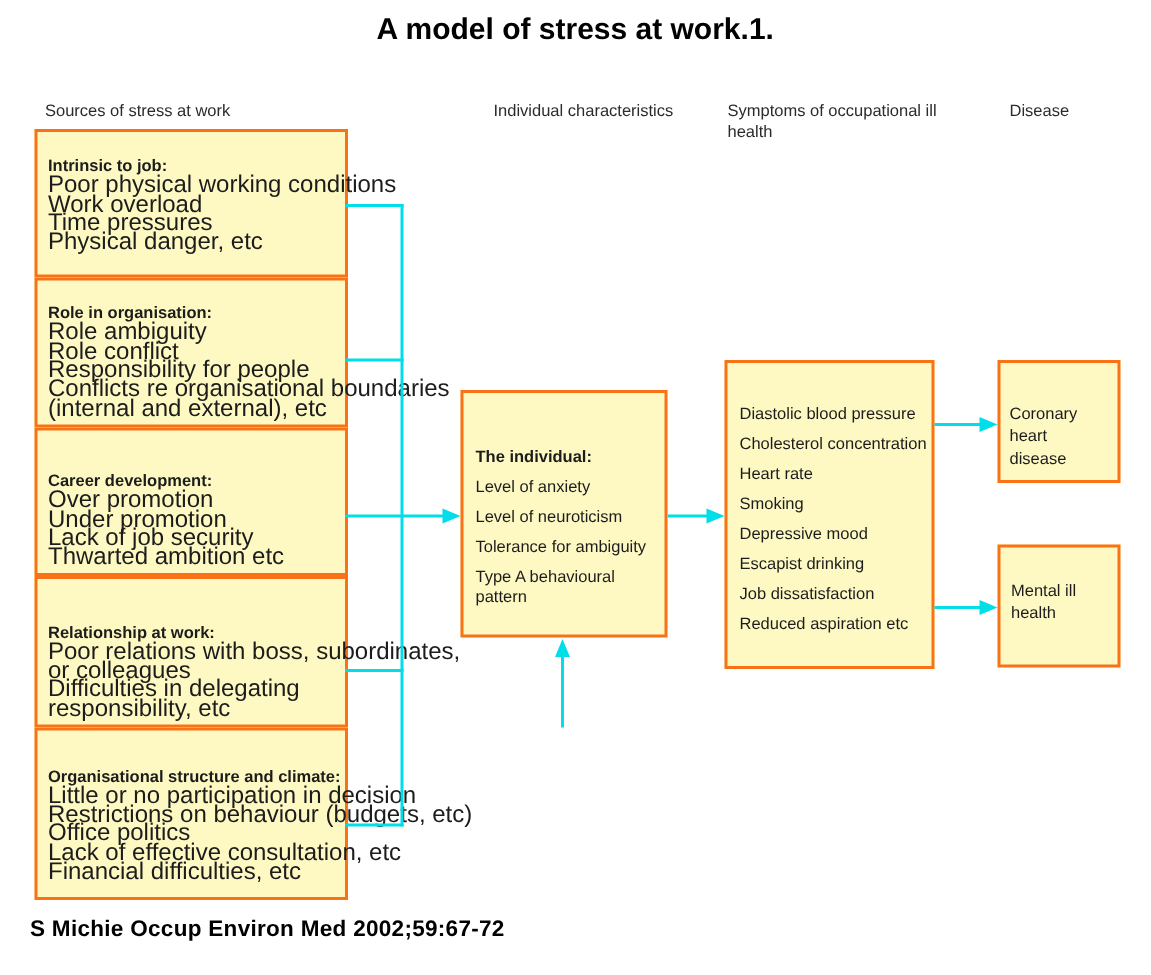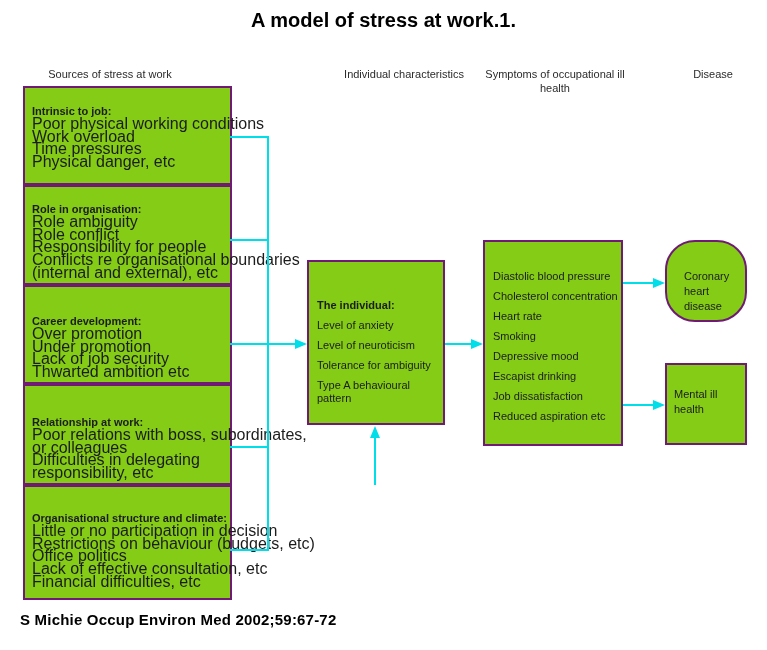--- a/index.html
+++ b/index.html
@@ -5,25 +5,25 @@
   html,body{margin:0;padding:0;background:#fff;}
   #canvas{
     position:relative;width:755px;height:650px;background:#ffffff;
     font-family:"Liberation Sans",sans-serif;overflow:hidden;
   }
   .title{
     position:absolute;top:9px;left:0;width:767px;text-align:center;
     font-size:20px;font-weight:bold;color:#000;
   }
   .col-header{
-    position:absolute;font-size:11px;color:#2b2b2b;line-height:14px;text-align:center;
+    position:absolute;font-size:11px;color:#2b2b2b;line-height:14px;
   }
   .box{
     position:absolute;box-sizing:border-box;
-    background:#84cc16;border:2px solid #701a75;
+    background:#fef9c3;border:2px solid #f97316;
   }
   .src-box{padding-left:7px;padding-right:4px;}
   .src-line{line-height:12.8px;white-space:nowrap;font-size:16px;color:#1c1c1c;}
   .src-title{font-weight:bold;line-height:12.8px;white-space:nowrap;font-size:11px;color:#1c1c1c;}
   .mid-title{font-weight:bold;font-size:11px;color:#1c1c1c;line-height:12px;margin-bottom:8px;}
   .mid-item{font-size:11px;color:#1c1c1c;line-height:13px;margin-bottom:7px;}
   .sym .mid-item{white-space:nowrap;margin-bottom:8px;line-height:12px;}
   .dis-label{font-size:11px;color:#1c1c1c;line-height:15px;}
   .hline{position:absolute;height:2px;background:#00dee9;}
   .vline{position:absolute;width:2px;background:#00dee9;}
@@ -132,21 +132,21 @@
         <div class="mid-item">Job dissatisfaction</div>
         <div class="mid-item">Reduced aspiration etc</div>
       </div>
   </div>
 
   <div class="hline" style="left:623px;top:282px;width:32px;"></div>
   <div class="arr-r" style="left:653px;top:278px;"></div>
   <div class="hline" style="left:623px;top:404px;width:32px;"></div>
   <div class="arr-r" style="left:653px;top:400px;"></div>
 
-  <div class="box" style="left:665px;top:240px;width:82px;height:82px;padding:27px 4px 0 17px;border-radius:30px;">
+  <div class="box" style="left:665px;top:240px;width:82px;height:82px;padding:27px 4px 0 6px;">
     <div class="dis-label" style="width:66px;">Coronary heart disease</div>
   </div>
   <div class="box" style="left:665px;top:363px;width:82px;height:82px;padding:22px 4px 0 7px;">
     <div class="dis-label" style="width:50px;">Mental ill health</div>
   </div>
 
   <div class="citation">S Michie Occup Environ Med 2002;59:67-72</div>
 
 </div>
 

